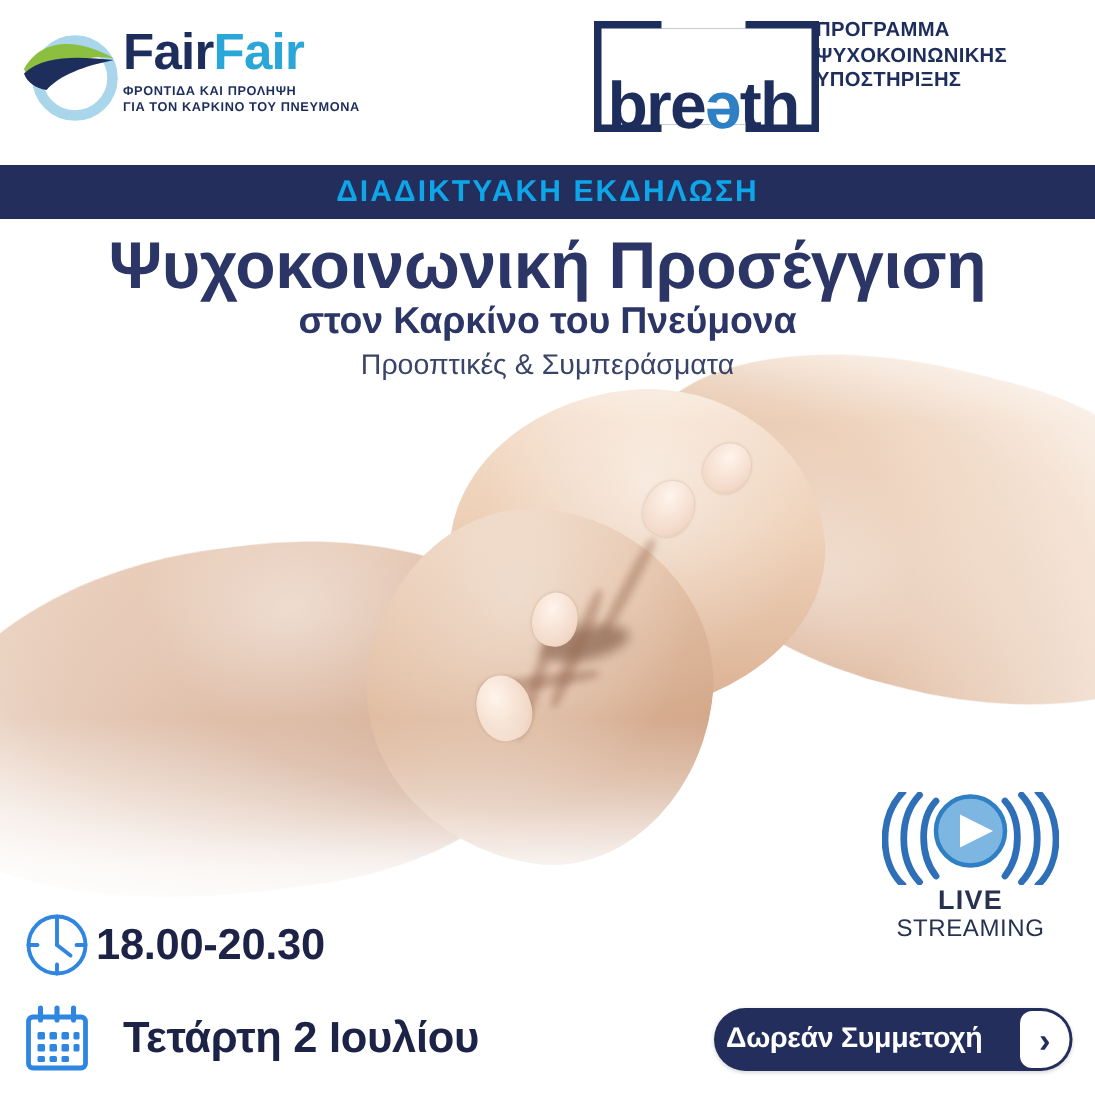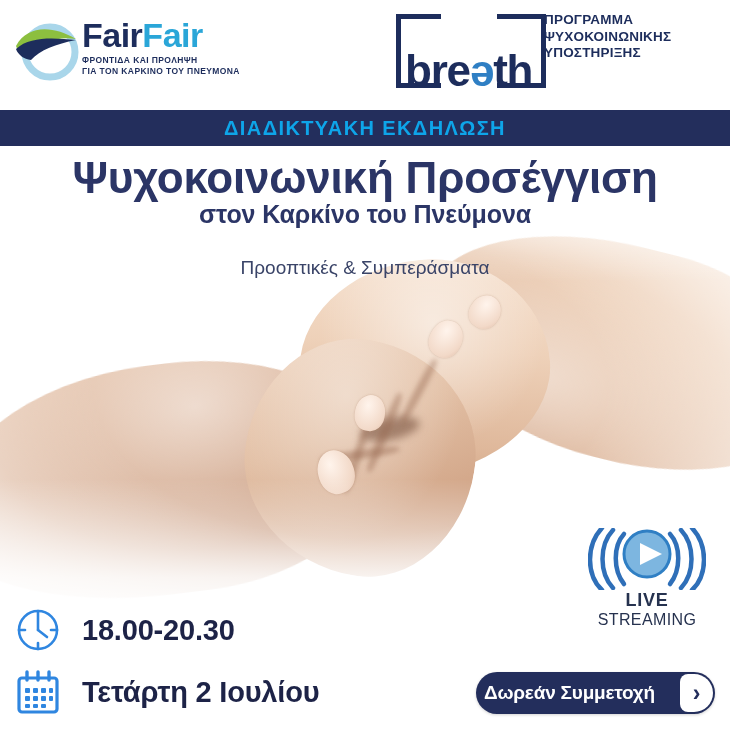--- a/index.html
+++ b/index.html
@@ -173,21 +173,20 @@
     line-height: 32px;
     font-weight: bold;
     color: #2b3566;
     letter-spacing: -0.1px;
   }
   .title-tag {
     font-size: 19px;
     line-height: 28px;
     font-weight: normal;
     color: #3a4468;
-    margin-top: 24px;
   }
 
   
   .photo {
     position: absolute;
     left: 0;
     top: 150px;
     width: 730px;
     height: 470px;
     overflow: hidden;
@@ -329,21 +328,21 @@
   }
 
   
   .info-time {
     position: absolute;
     left: 14px;
     top: 606px;
     z-index: 30;
     display: flex;
     align-items: center;
-    gap: 20px;
+    gap: 2px;
   }
   .info-date {
     position: absolute;
     left: 14px;
     top: 668px;
     z-index: 30;
     display: flex;
     align-items: center;
     gap: 20px;
   }

